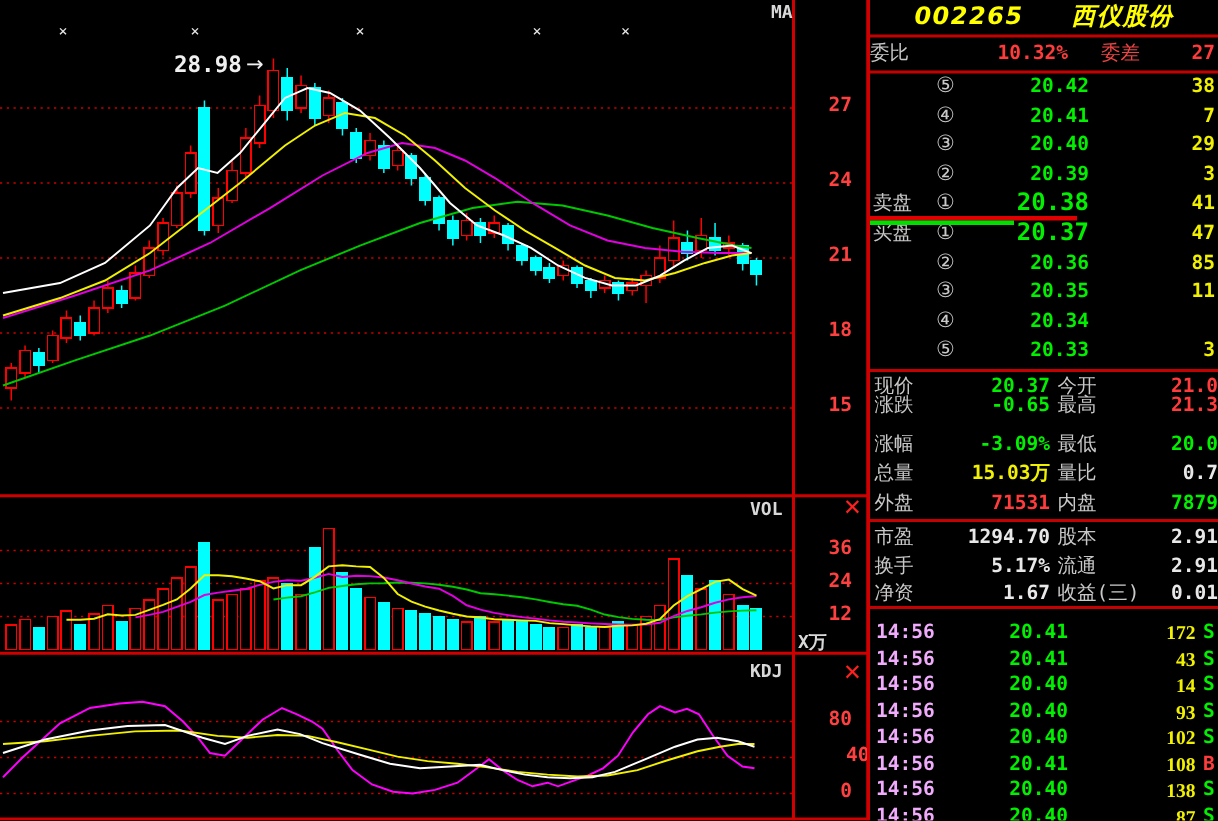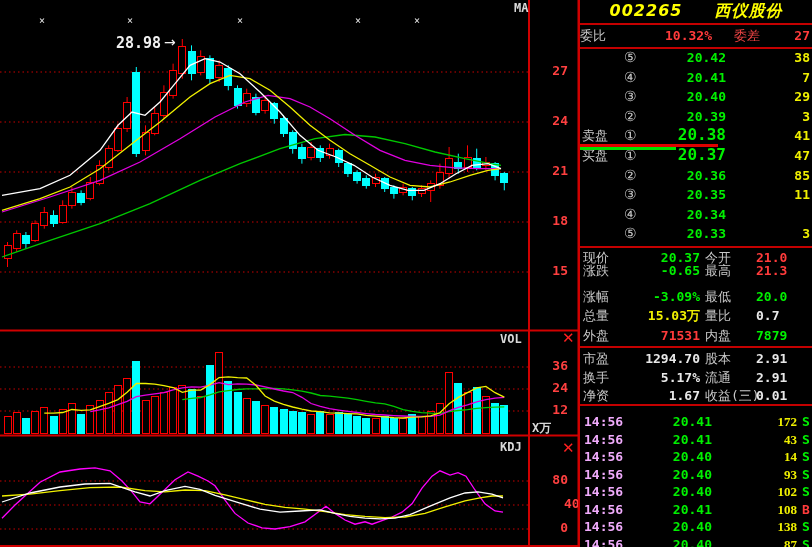--- a/index.html
+++ b/index.html
@@ -30,21 +30,21 @@
   .lrow{position:absolute;left:0;width:100%;height:19.6px;line-height:19.6px;font-size:13px;}
   .lside{position:absolute;left:2px;color:#c8c8c8;}
   .lcirc{position:absolute;left:44px;color:#c8c8c8;font-size:14px;}
   .lprice{position:absolute;left:66px;width:80px;text-align:right;font-weight:bold;}
   .lprice.big{font-size:16px;line-height:18px;}
   .lvol{position:absolute;left:180px;width:50px;text-align:right;font-weight:bold;color:#f0f000;}
   .irow{position:absolute;left:0;width:100%;height:19.4px;line-height:19.4px;font-size:13px;}
   .il1{position:absolute;left:3px;color:#c8c8c8;}
   .iv1{position:absolute;left:38px;width:82px;text-align:right;font-weight:bold;}
   .il2{position:absolute;left:125px;color:#c8c8c8;}
-  .iv2{position:absolute;left:176px;width:56px;font-weight:bold;}
+  .iv2{position:absolute;left:176px;width:56px;text-align:right;font-weight:bold;}
   .trow{position:absolute;left:0;width:100%;height:17.5px;line-height:17.5px;font-size:13px;}
   .tt{position:absolute;left:4px;color:#f0abfc;font-weight:bold;}
   .tp{position:absolute;left:76px;width:56px;text-align:right;font-weight:bold;}
   .tv{position:absolute;left:140px;width:77px;text-align:right;font-weight:bold;font-family:Liberation Serif, serif;}
   .tf{position:absolute;left:222px;font-weight:bold;}
   #divider-bidask{position:absolute;top:144px;left:0;width:100%;height:3px;font-size:0;}
   #divider-bidask .dred{display:inline-block;width:138px;height:3px;background:#e00000;}
   #divider-bidask .dgreen{display:inline-block;width:96px;height:3px;background:#00e000;}
 </style>
 </head>

